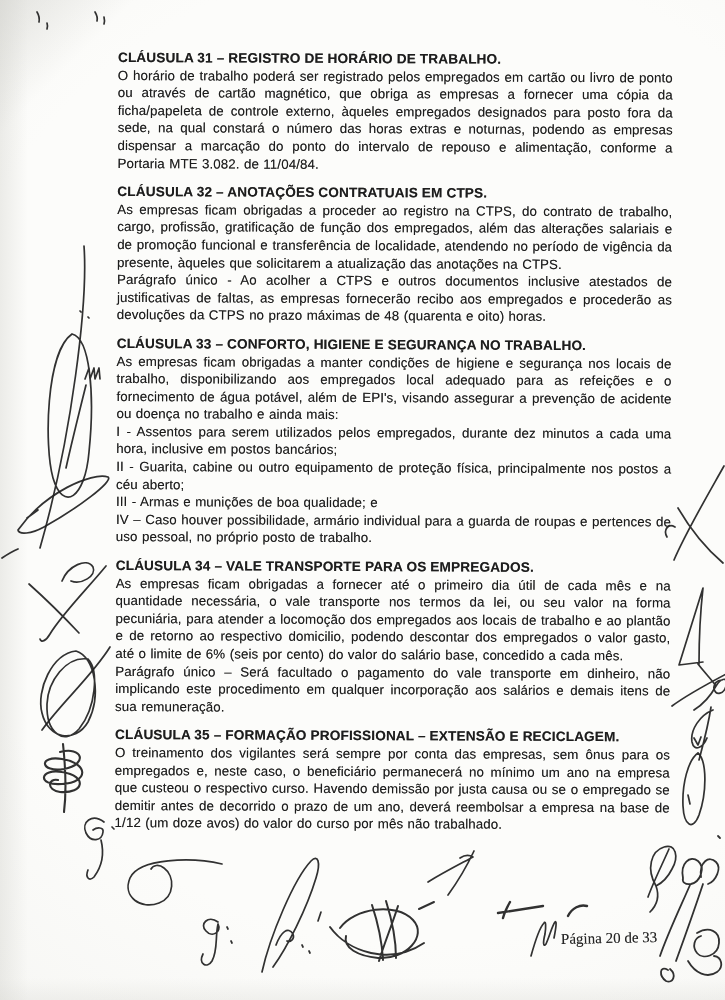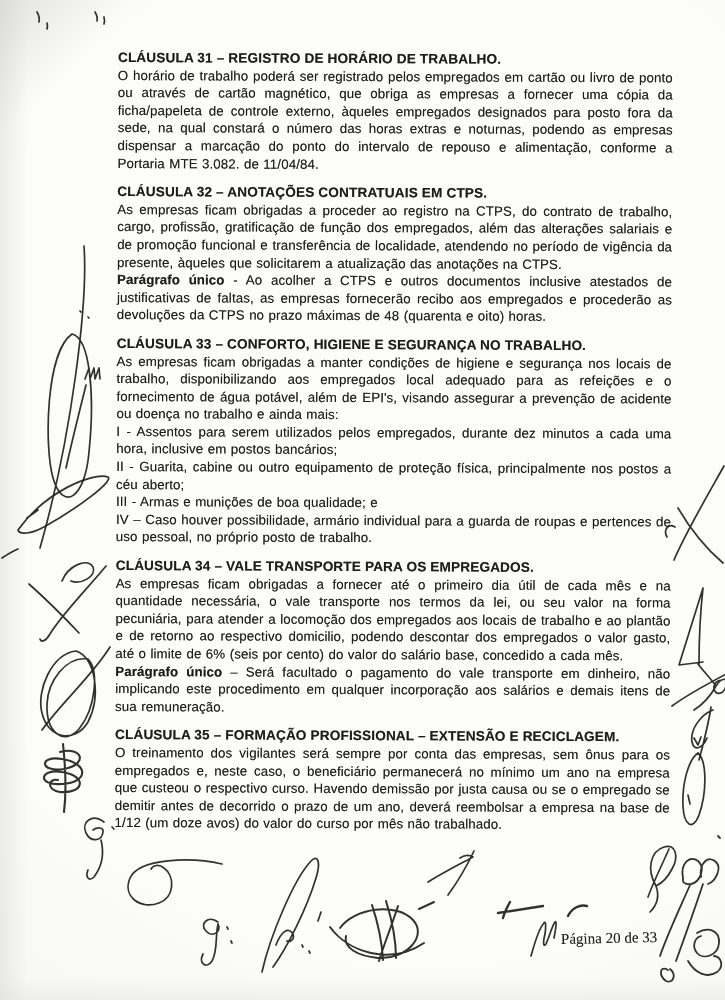--- a/index.html
+++ b/index.html
@@ -20,21 +20,21 @@
   }
   .content section{margin:0 0 11px 0;}
   .content h2{
     margin:0;font-size:13.6px;line-height:17.6px;font-weight:bold;
     letter-spacing:.15px;font-family:"Liberation Sans",sans-serif;
   }
   .content p{
     margin:0;font-size:13.3px;line-height:17.6px;text-align:justify;
     letter-spacing:.1px;word-spacing:.6px;
   }
-  .content b{font-weight:bold;}
+  .content b{font-weight:normal;}
   .footer{
     position:absolute;left:561px;top:930px;
     font-family:"Liberation Serif",serif;font-size:15px;color:#262626;
     transform:rotate(-1.2deg);text-shadow:0 0 .4px rgba(30,30,30,.5);
   }
   svg.ink{position:absolute;left:0;top:0;pointer-events:none;}
   svg.ink path{fill:none;stroke:#202020;stroke-linecap:round;stroke-linejoin:round;opacity:.92;}
 </style>
 </head>
 <body>

